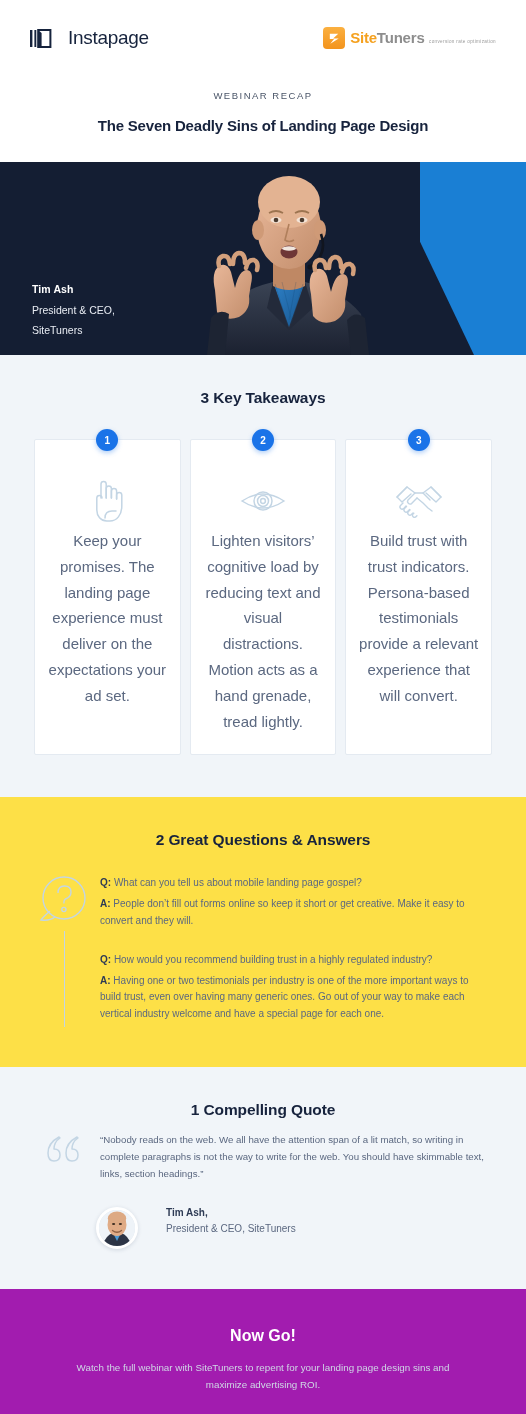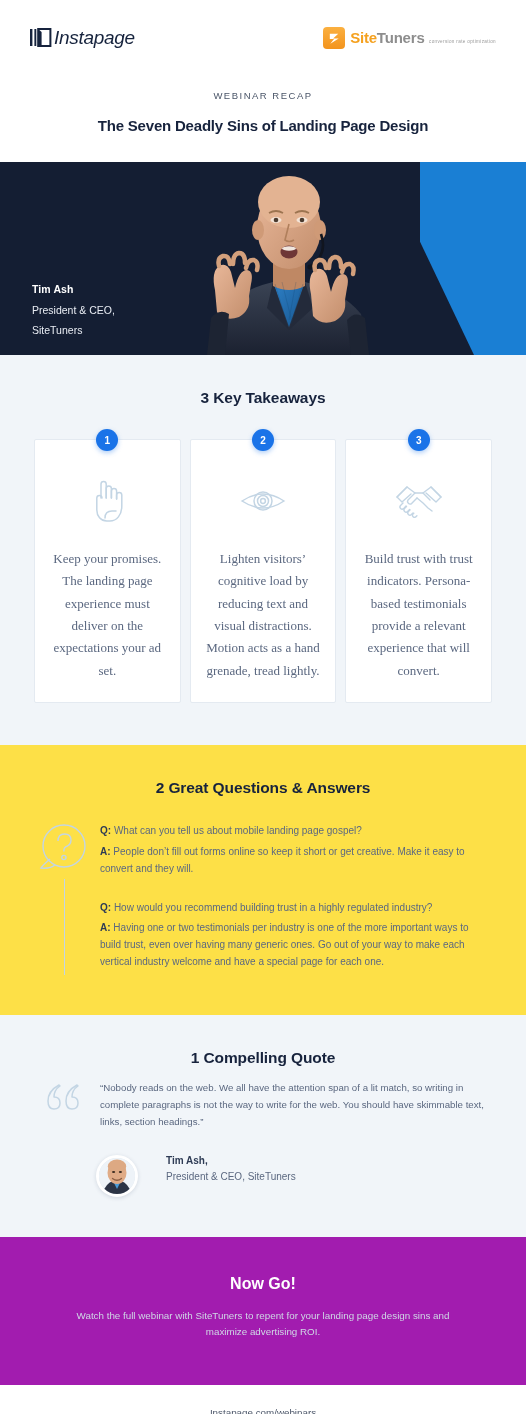--- a/index.html
+++ b/index.html
@@ -11,21 +11,21 @@
     -webkit-font-smoothing:antialiased;
   }
   .page { width:526px; position:relative; overflow:hidden; }
 
   
   .topbar {
     height:76px; background:#fff;
     display:flex; align-items:center; justify-content:space-between;
     padding:0 30px;
   }
-  .insta-logo { display:flex; gap:1px;font-style:italic; }
+  .insta-logo { display:flex; align-items:center; gap:15px; }
   .insta-mark { display:block; }
   .insta-word {
     font-size:19px; font-weight:400; letter-spacing:-0.3px;
     color:#16233d;
   }
   .st-logo { display:flex; align-items:center; gap:5px; }
   .st-badge {
     width:22px; height:22px; border-radius:4px;
     background:linear-gradient(180deg,#fbb040 0%,#f3941d 100%);
     display:flex; align-items:center; justify-content:center;
@@ -91,21 +91,21 @@
   .badge {
     position:absolute; top:-11px; left:50%; transform:translateX(-50%);
     width:22px; height:22px; border-radius:50%;
     background:#1a73e8; color:#fff;
     font-size:10px; font-weight:700;
     display:flex; align-items:center; justify-content:center;
     box-shadow:0 2px 5px rgba(26,115,232,0.35);
   }
   .card-icon { height:46px; display:flex; align-items:center; justify-content:center; }
   .card-text {
-    margin-top:24px; font-size:13px; line-height:1.72; color:#5b6880;font-family:Liberation Serif, serif;
+    margin-top:4px; font-size:15px; line-height:1.72; color:#5b6880;
   }
 
   
   .qa { padding:34px 0 40px; }
   .qa-body { display:flex; padding:0 34px; margin-top:26px; }
   .qa-rail {
     width:60px; flex:0 0 60px; position:relative;
     display:flex; flex-direction:column; align-items:center;
   }
   .qa-rail-line {

